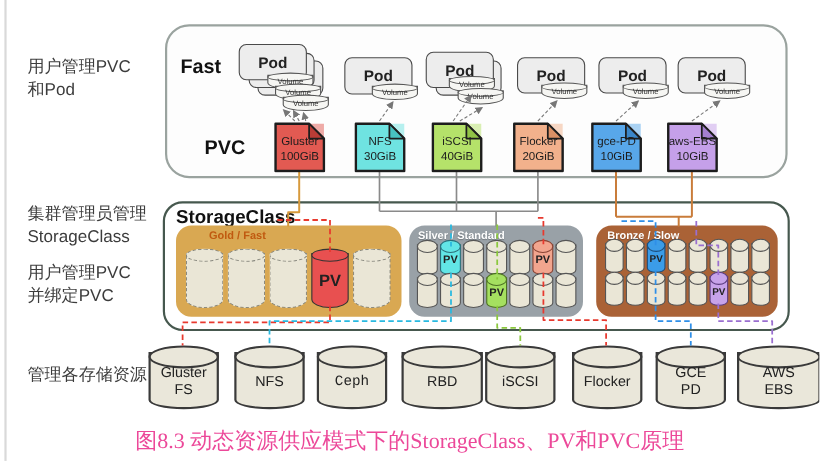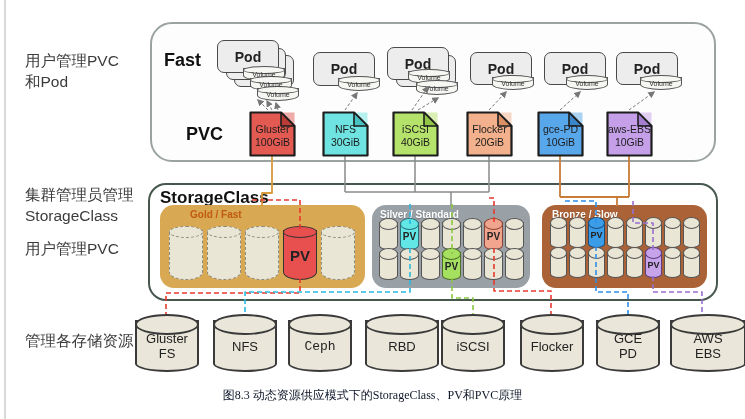--- a/index.html
+++ b/index.html
@@ -52,40 +52,41 @@
   .stor::before{content:"";position:absolute;left:-2px;right:-2px;top:-8px;height:17px;
         background:inherit;border:inherit;border-radius:50%;}
   .stor span{position:relative;z-index:1;display:block;}
   
   .doc{width:47px;height:46px;z-index:50;}
   .doc .doc-text{position:absolute;left:0;top:12px;width:100%;text-align:center;
         font-size:10.5px;line-height:13px;font-weight:500;color:#1c1c1c;}
   .doc .doc-text span{display:block;}
   
   .caption{left:0;top:387px;width:100%;text-align:center;
-        font-family:"Liberation Serif","DejaVu Serif",serif;font-size:12px;color:#0f172a;}
+        font-family:"Liberation Serif","DejaVu Serif",serif;font-size:20px;color:#ec4899;}
   svg.overlay{position:absolute;left:0;top:0;z-index:40;pointer-events:none;}
   .lbl2 span{display:block;}
 </style>
 </head>
 <body>
 
 <div id="page">
   <div class="abs edge-line"></div>
 
   <div class="abs annot lbl2" style="top:50px;">
     <span>用户管理PVC</span>
     <span>和Pod</span>
   </div>
   <div class="abs annot lbl2" style="top:184px;">
     <span>集群管理员管理</span>
     <span>StorageClass</span>
   </div>
   <div class="abs annot lbl2" style="top:238px;">
     <span>用户管理PVC</span>
+    <span>并绑定PVC</span>
   </div>
   <div class="abs annot lbl2" style="top:330px;">
     <span>管理各存储资源</span>
   </div>
 
   <div class="abs topbox"></div>
   <div class="abs h-pods">Fast</div>
   <div class="abs h-pvc">PVC</div>
 
   <div class="abs pod" style="left:234px;top:55px;width:60px;height:32px;"></div>

